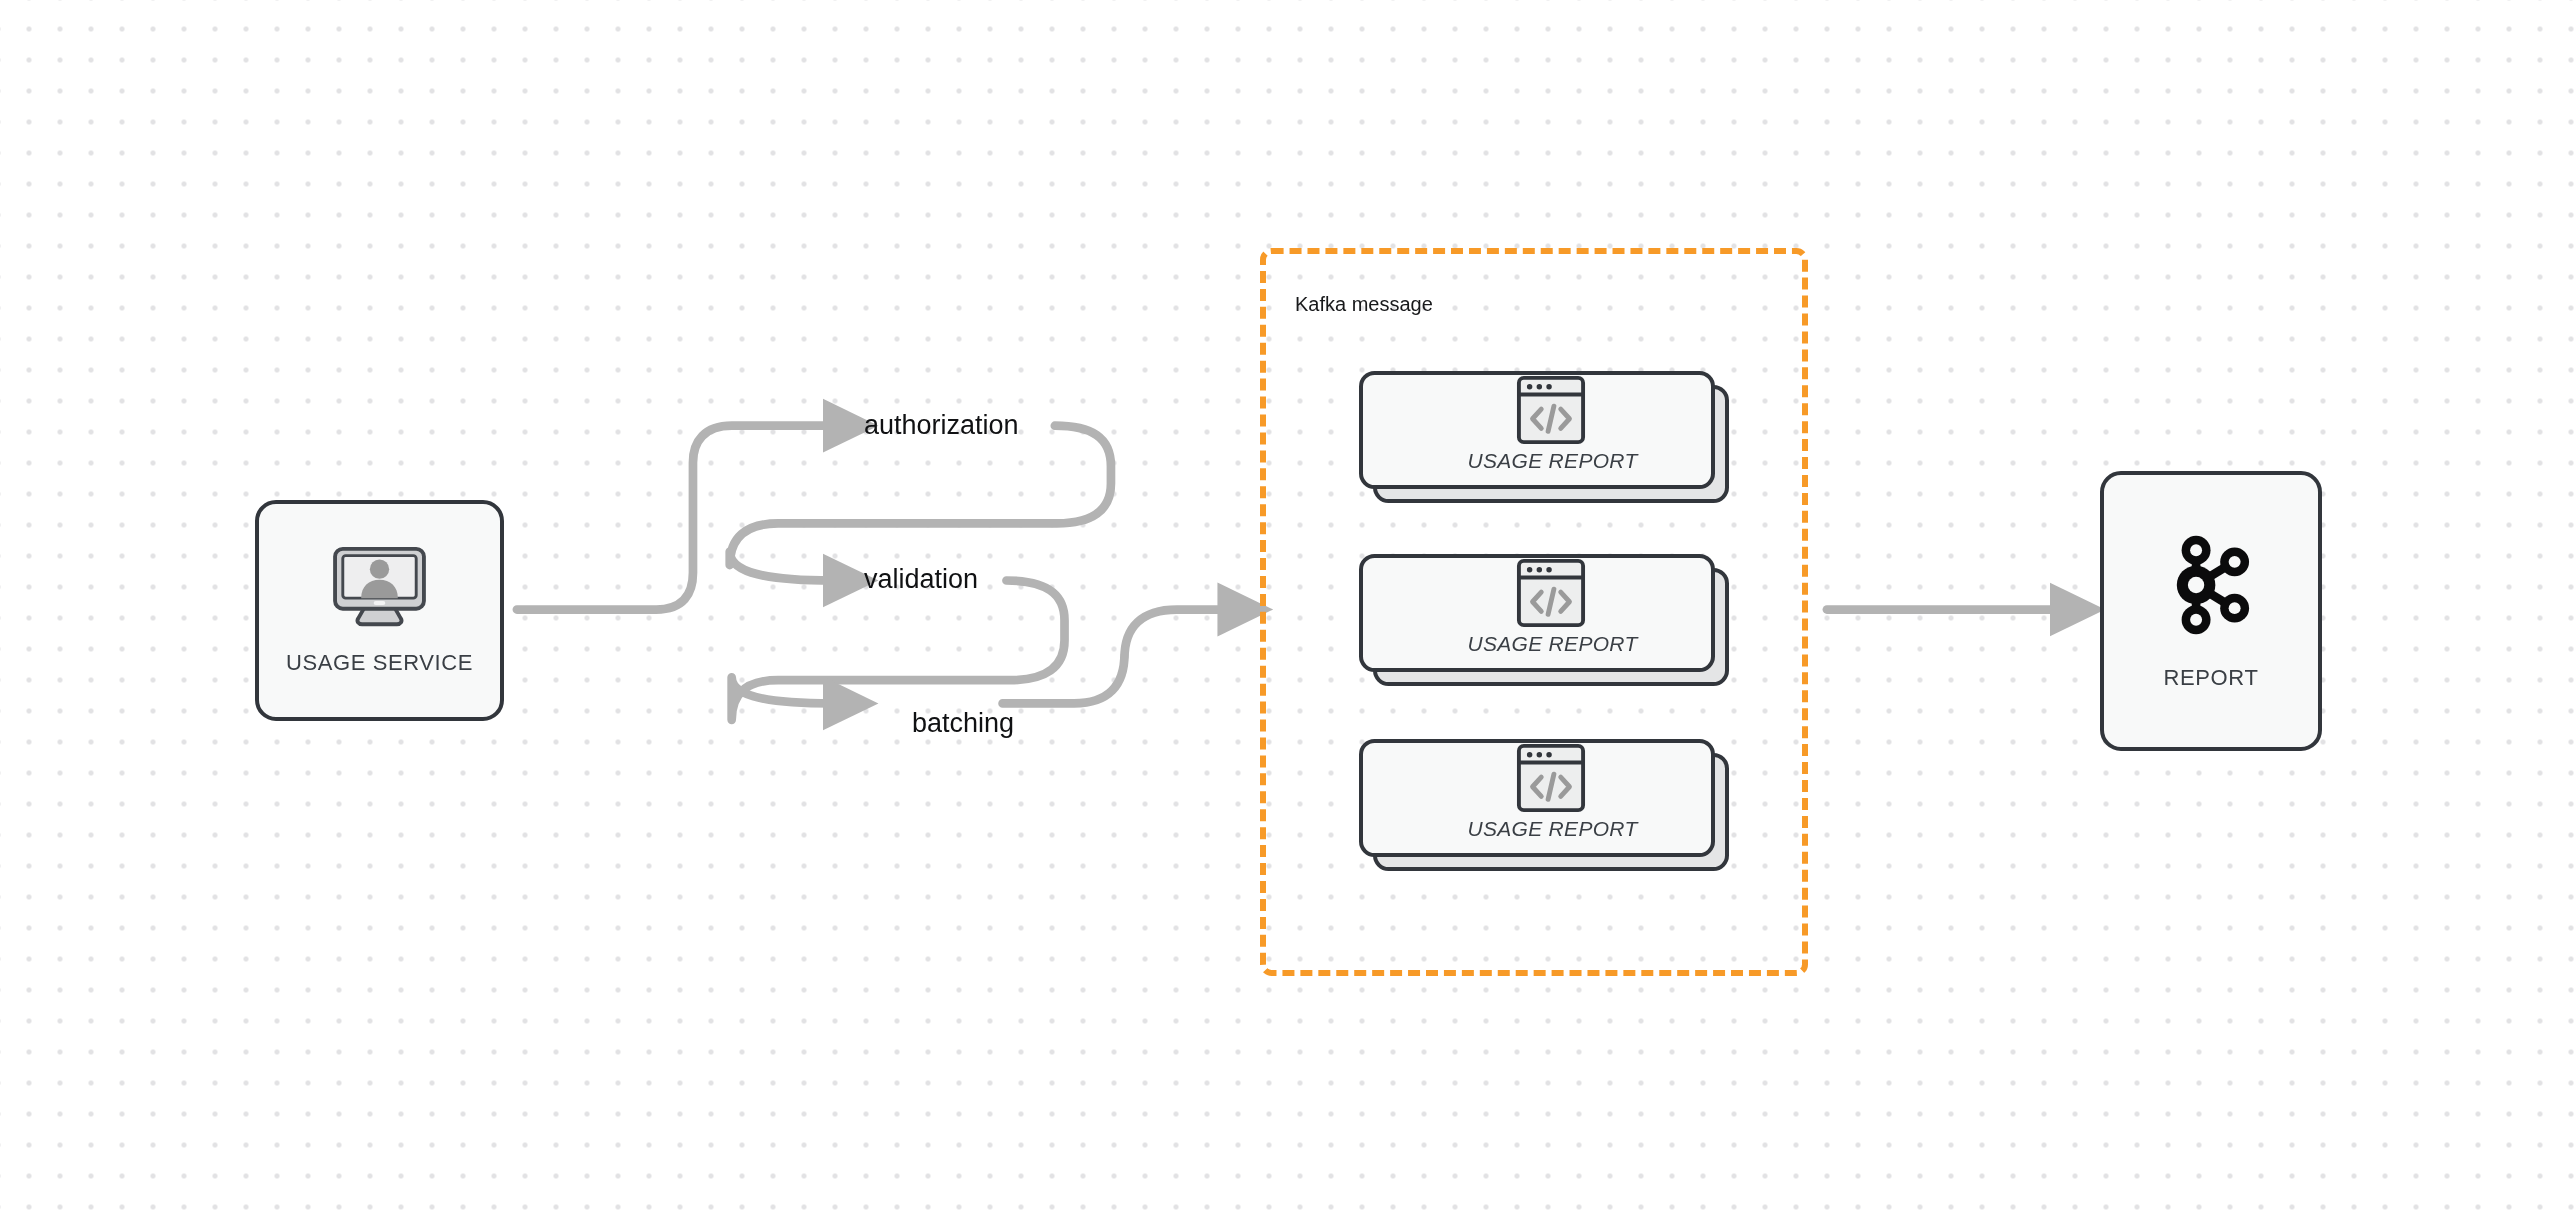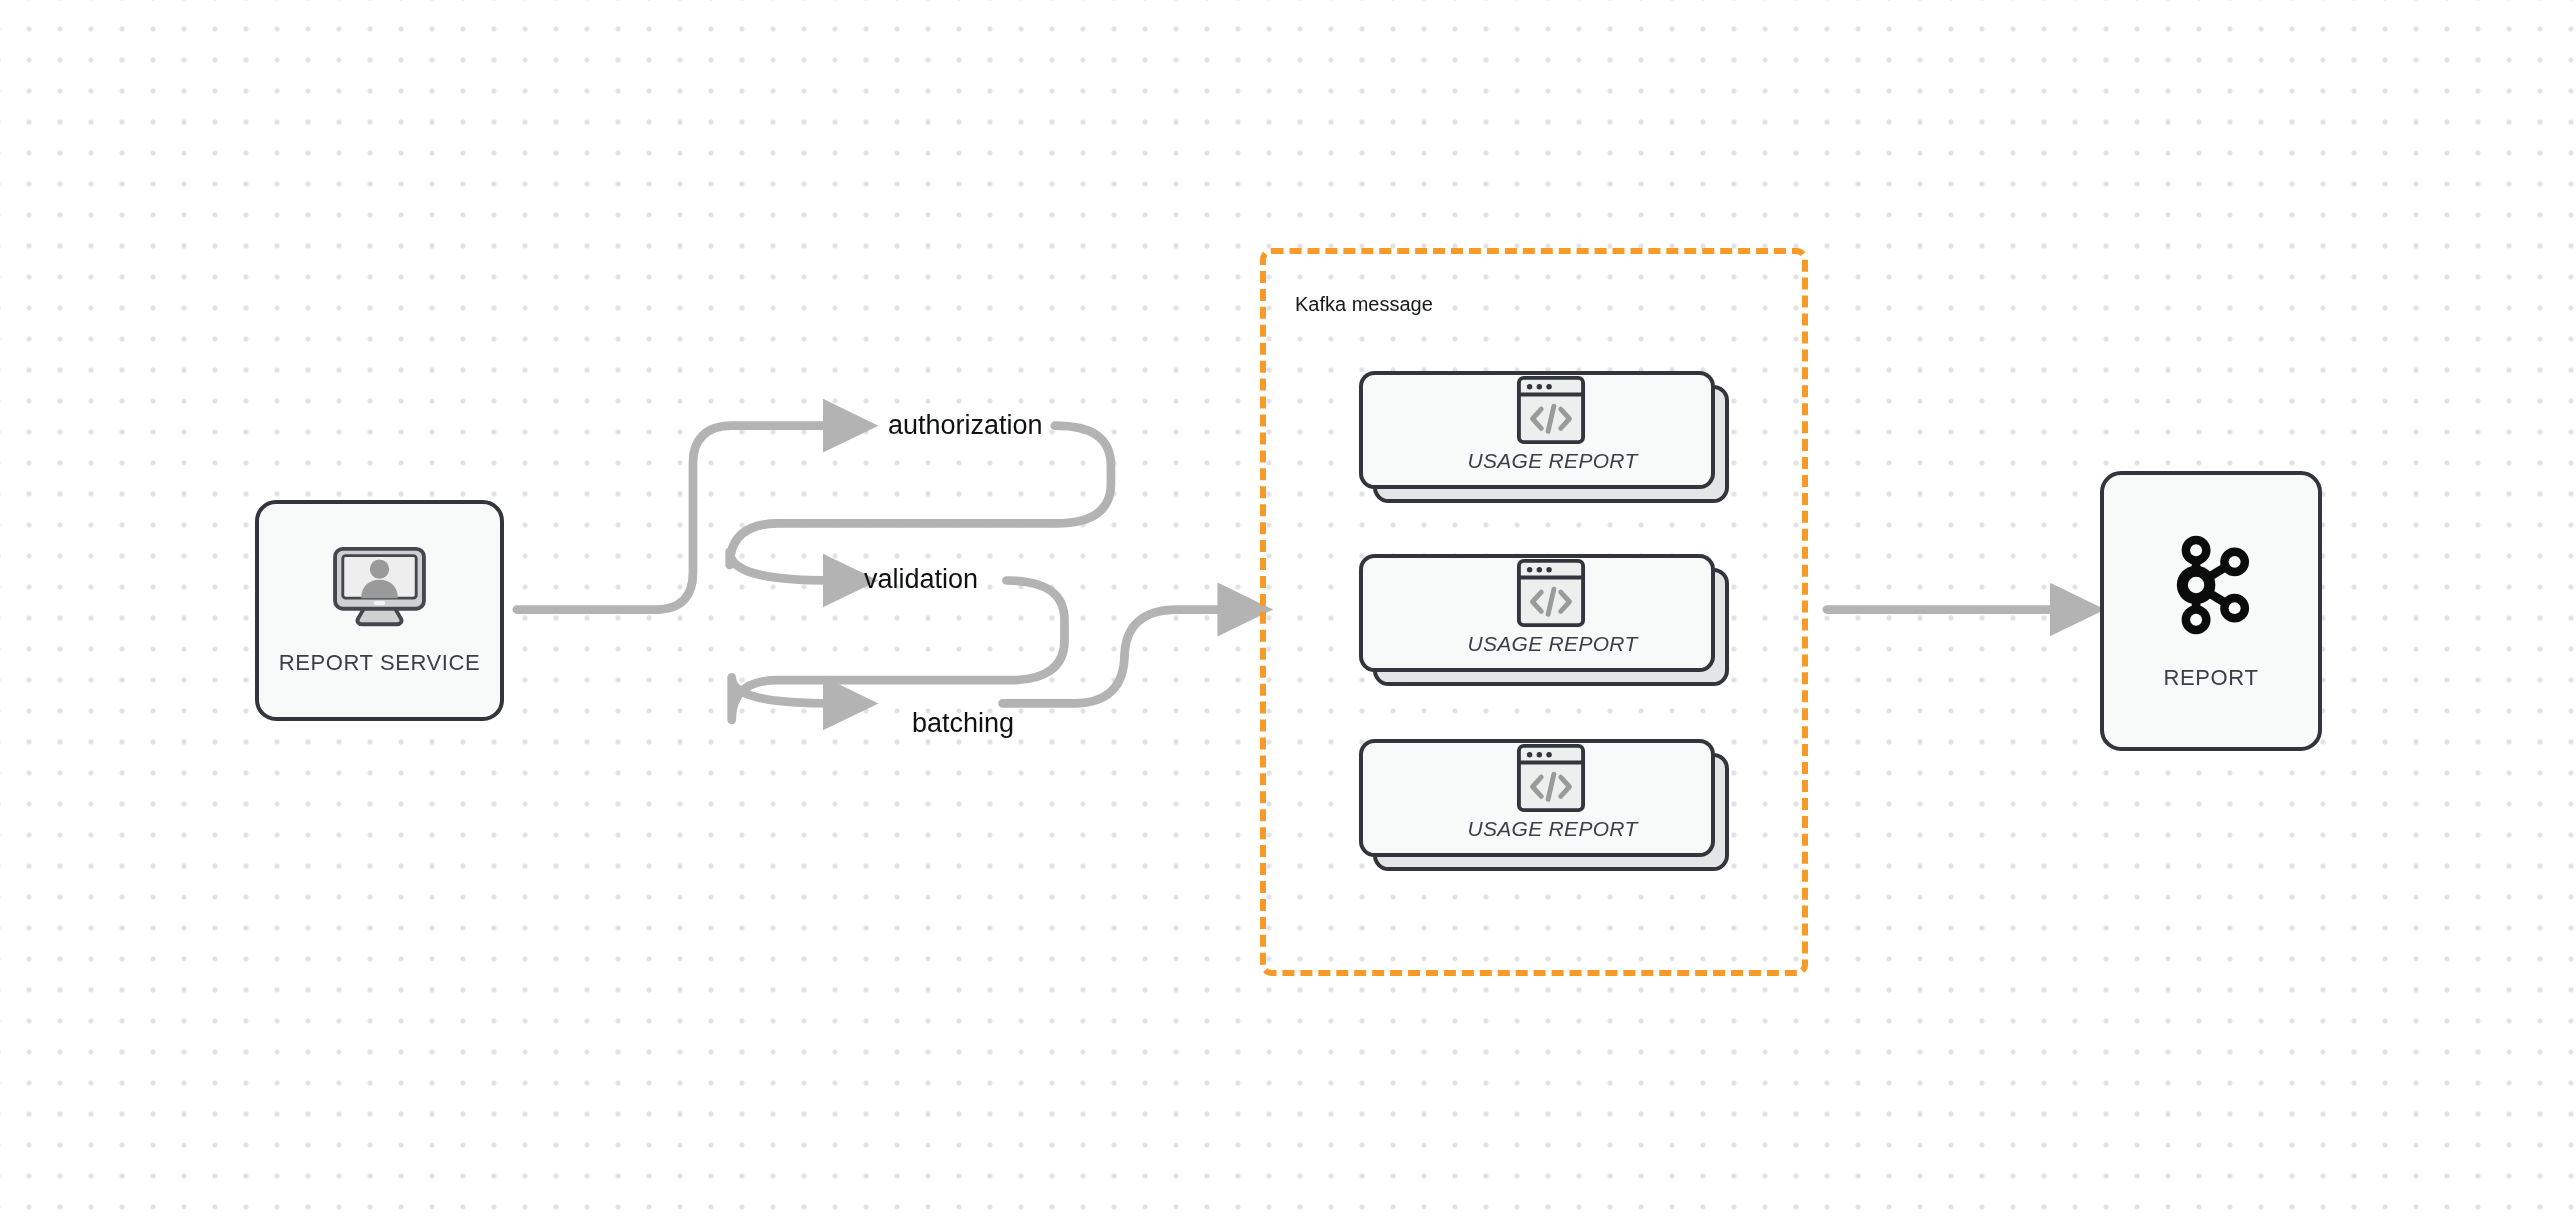--- a/index.html
+++ b/index.html
@@ -138,21 +138,21 @@
   #report-card-1 { left: 1359px; top: 554px; }
   #report-card-2 { left: 1359px; top: 739px; }
 
   
   .step-label {
     position: absolute;
     font-size: 27px;
     color: #101113;
     white-space: nowrap;
   }
-  #step-label-authorization { left: 888px; top: 410px; text-align: center; }
+  #step-label-authorization { left: 864px; top: 410px; text-align: center; }
   #step-label-validation    { left: 864px; top: 564px; }
   #step-label-batching      { left: 864px; top: 708px; margin-left: 48px; }
 </style>
 </head>
 <body>
 
 <div id="canvas">
 
   <svg class="layer-svg" viewBox="0 0 2662 1262" xmlns="http://www.w3.org/2000/svg">
     <defs>
@@ -185,21 +185,21 @@
 
         <rect x="16" y="11" width="76" height="44" rx="3" fill="#eeeeef" stroke="#44484e" stroke-width="3"></rect>
 
         <rect x="48" y="58" width="12" height="4" rx="2" fill="#f3f3f4"></rect>
 
         <circle cx="54" cy="25" r="10" fill="#9a9a9a"></circle>
 
         <path d="M35,55 C35,43 43,36 54,36 C65,36 73,43 73,55 Z" fill="#9a9a9a"></path>
       </svg>
     </div>
-    <div class="node-label">REPORT SERVICE</div>
+    <div class="node-label">USAGE SERVICE</div>
   </div>
 
   <div class="step-label" id="step-label-authorization">authorization</div>
   <div class="step-label" id="step-label-validation">validation</div>
   <div class="step-label" id="step-label-batching">batching</div>
 
   <div id="kafka-message-group"></div>
   <div id="kafka-message-title">Kafka message</div>
 
   <div class="report-card-wrap" id="report-card-0">

